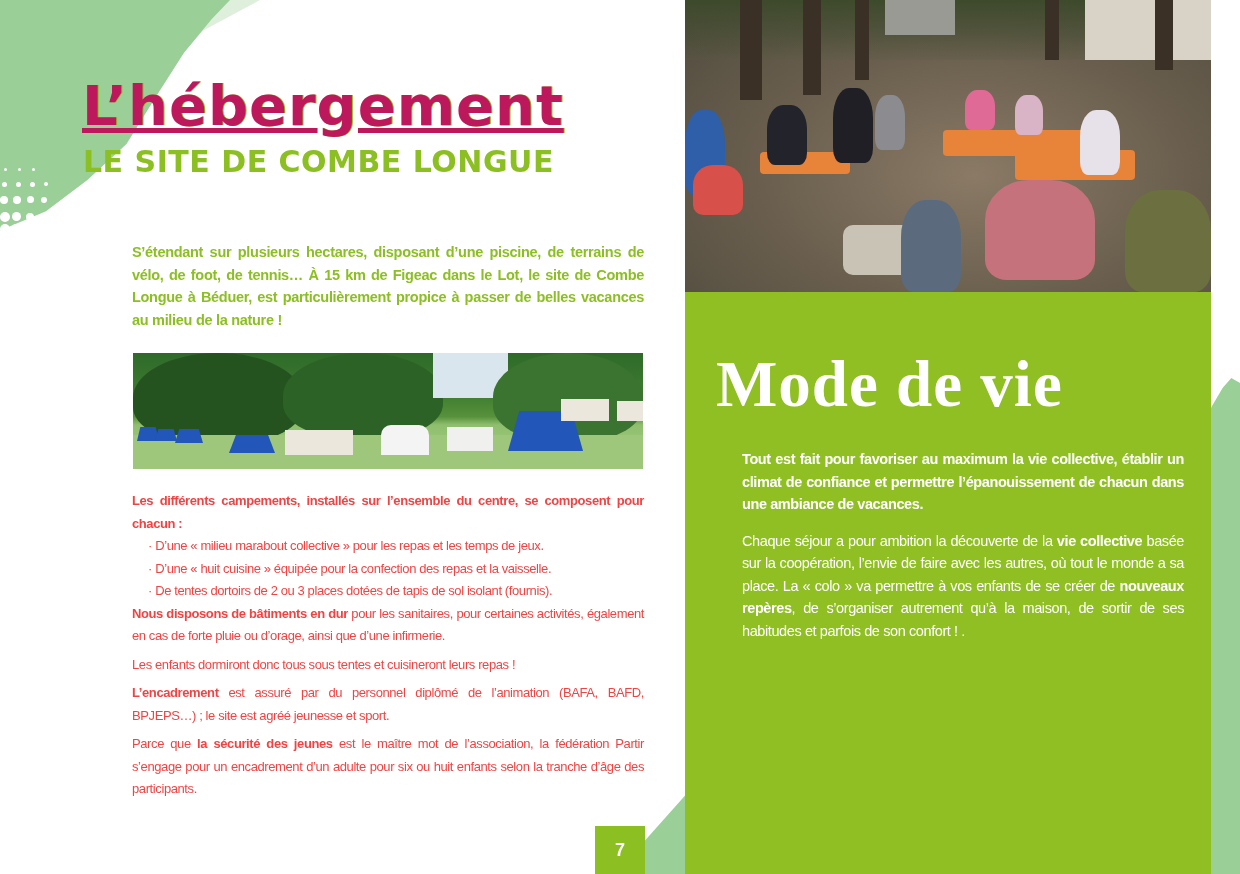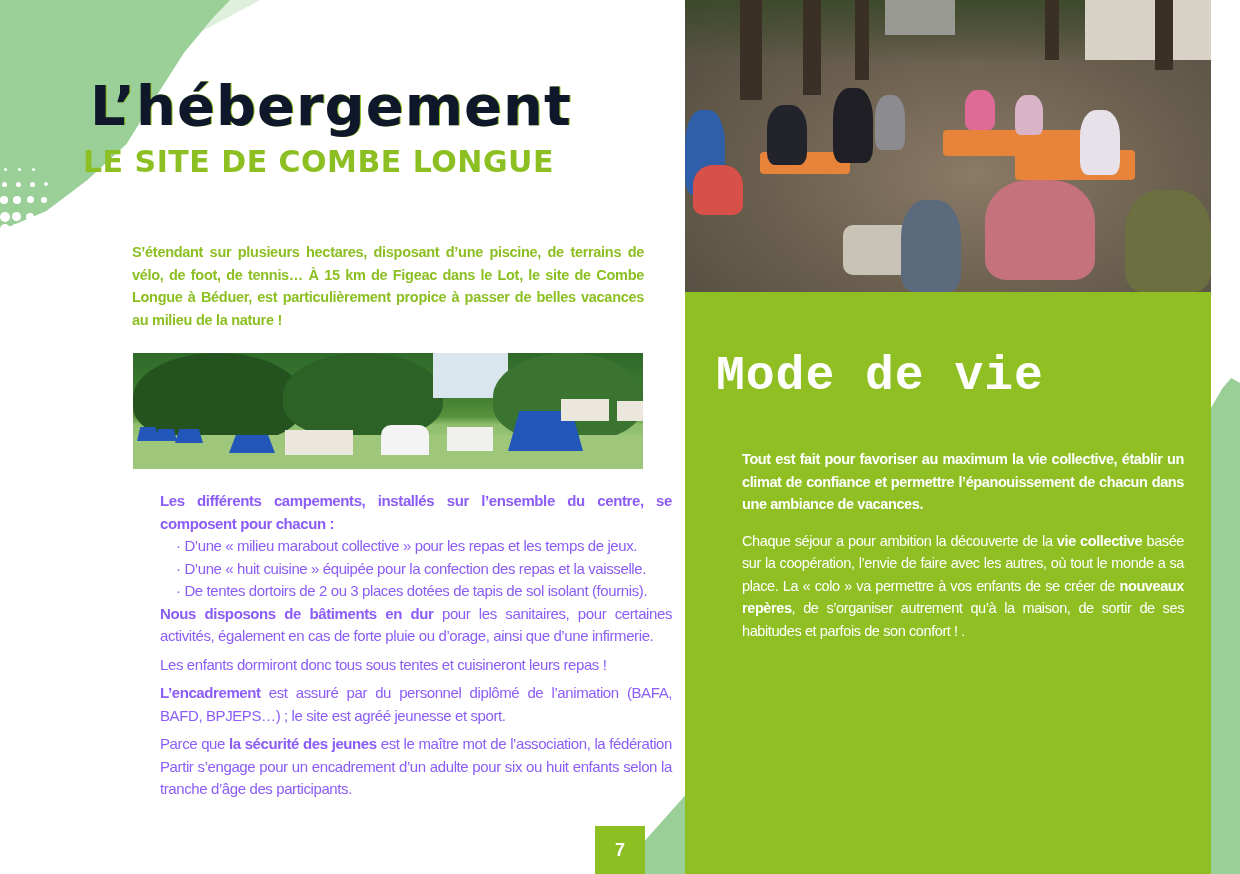--- a/index.html
+++ b/index.html
@@ -33,24 +33,25 @@
   }
   .bg-strip-right-green {
     position: absolute; left: 1211px; top: 378px; width: 29px; height: 496px;
     background: #9acf98;
     clip-path: polygon(0 6%, 40% 2%, 70% 0, 100% 1%, 100% 100%, 0 100%);
     z-index: 0;
   }
 
   
   .title-main {
-    position: absolute; left: 90px; top: 78px;
+    position: absolute; left: 82px; top: 78px;
     font-family: "DejaVu Sans", sans-serif; font-weight: 900; font-size: 56px;
-    letter-spacing: 1px; color: #0f172a; line-height: 1; z-index: 2;
+    letter-spacing: 1px; color: #be185d; line-height: 1; z-index: 2;
     text-shadow: 1px 0 0 #8cbf22;
+    text-decoration: underline;
   }
   .title-sub {
     position: absolute; left: 83px; top: 147px;
     font-family: "DejaVu Sans", sans-serif; font-weight: 900; font-size: 30px;
     color: #8cbf22; line-height: 1; letter-spacing: 0.5px; z-index: 2;
   }
   .intro {
     position: absolute; left: 132px; top: 241px; width: 512px;
     font-family: "Liberation Sans", sans-serif; font-weight: bold; font-size: 14.5px;
     line-height: 22.5px; color: #8cbf22; text-align: justify; letter-spacing: -0.3px; z-index: 2;
@@ -60,22 +61,22 @@
     background: linear-gradient(180deg, #2f6a2a 0%, #3d7b30 35%, #58913c 55%, #8fbf6e 62%, #a8cc85 100%);
   }
   .photo-tents .sky { position: absolute; left: 300px; top: 0; width: 75px; height: 45px; background: #d9e6ee; }
   .photo-tents .ground { position: absolute; left: 0; top: 82px; width: 100%; height: 34px; background: #9fc77c; }
   .photo-tents .tent-blue { position: absolute; background: #2256b8; clip-path: polygon(15% 0, 85% 0, 100% 100%, 0 100%); }
   .photo-tents .tent-white { position: absolute; background: #ece7dc; }
   .photo-tents .tree { position: absolute; background: #24531f; border-radius: 50% 50% 40% 40%; }
 
   .body-left {
     position: absolute; left: 132px; top: 490px; width: 512px;
-    font-family: "Liberation Sans", sans-serif; font-size: 15px; line-height: 22.5px;
-    color: #8b5cf6; letter-spacing: -0.4px; z-index: 2; margin-left: 28px;
+    font-family: "Liberation Sans", sans-serif; font-size: 13px; line-height: 22.5px;
+    color: #ef4444; letter-spacing: -0.4px; z-index: 2;
   }
   .body-left p { margin-bottom: 6px; text-align: justify; }
   .body-left .lead { font-weight: bold; }
   .body-left .bullet { padding-left: 16px; }
   .body-left .bullet::before { content: "· "; }
   .body-left b { font-weight: bold; }
 
   .page-number {
     position: absolute; left: 595px; top: 826px; width: 50px; height: 48px;
     background: #8cbf22; color: #ffffff; font-size: 18px; font-weight: bold;
@@ -93,21 +94,21 @@
   .photo-kids .canopy { position: absolute; left: 0; top: 0; width: 100%; height: 60px;
     background: linear-gradient(180deg, #3e4a2c, rgba(90,90,70,0.2)); }
   .photo-kids .trunk { position: absolute; background: #3a3026; }
   .photo-kids .mat { position: absolute; background: #e8833a; border-radius: 4px; }
   .photo-kids .kid { position: absolute; border-radius: 40% 40% 20% 20%; }
   .photo-kids .tent { position: absolute; background: #d8d3c6; }
   .photo-kids .cushion { position: absolute; background: #c9c3b6; border-radius: 10px; }
 
   .mode-title {
     position: absolute; left: 716px; top: 352px;
-    font-family: Liberation Mono, monospace; font-weight: 900; font-size: 48px;
+    font-family: Liberation Serif, serif; font-weight: 900; font-size: 65px;
     color: #ffffff; letter-spacing: 1px; line-height: 1; z-index: 3;
   }
   .body-right {
     position: absolute; left: 742px; top: 448px; width: 442px;
     font-family: "Liberation Sans", sans-serif; font-size: 14.5px; line-height: 22.5px;
     color: #ffffff; letter-spacing: -0.4px; z-index: 3;
   }
   .body-right p { margin-bottom: 12px; text-align: justify; }
   .body-right .lead { font-weight: bold; }
   .body-right b { font-weight: bold; }

